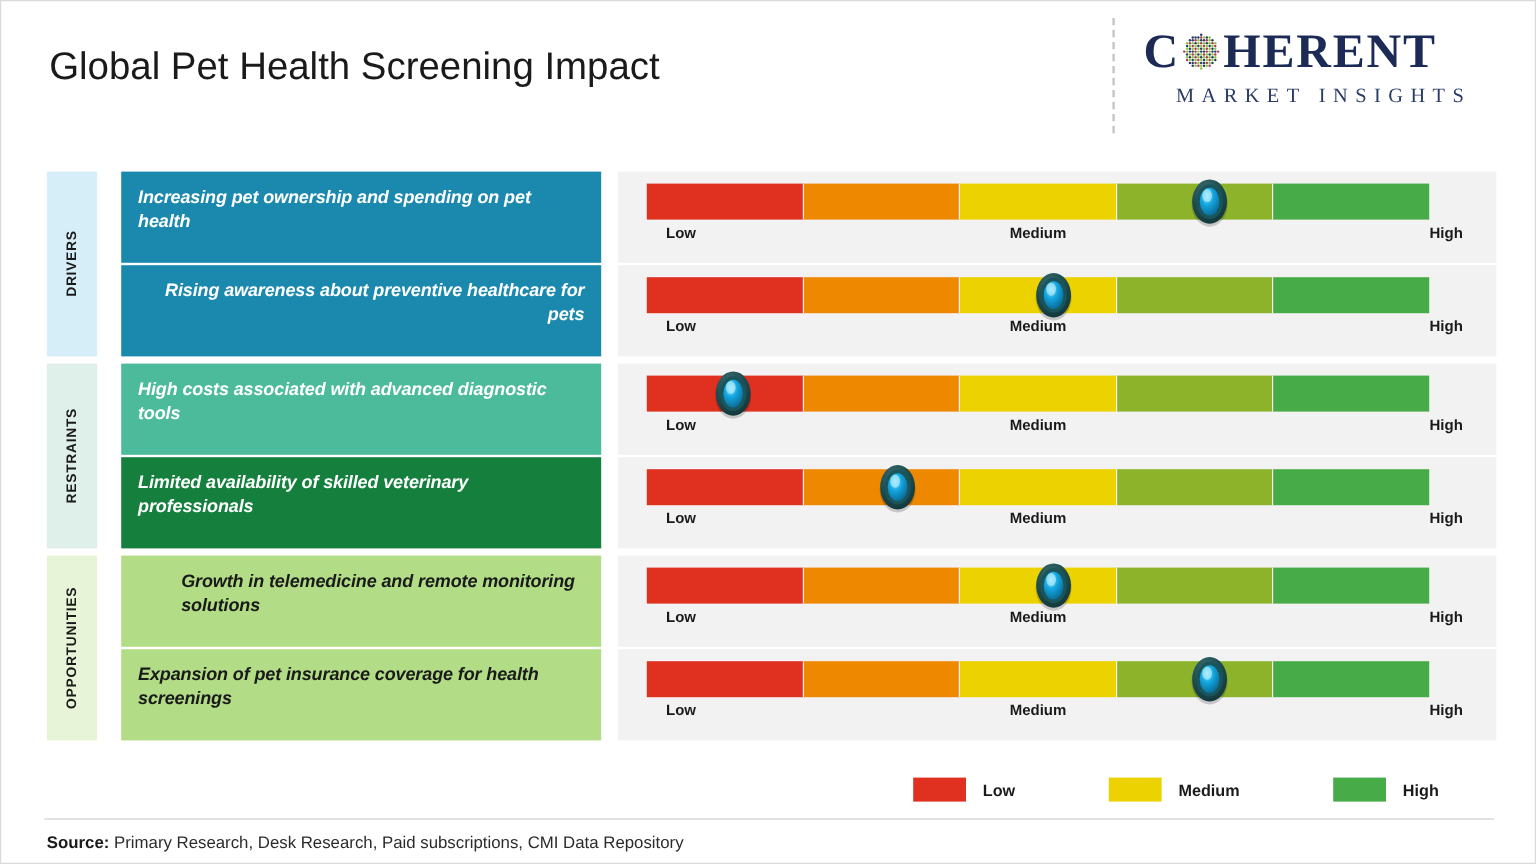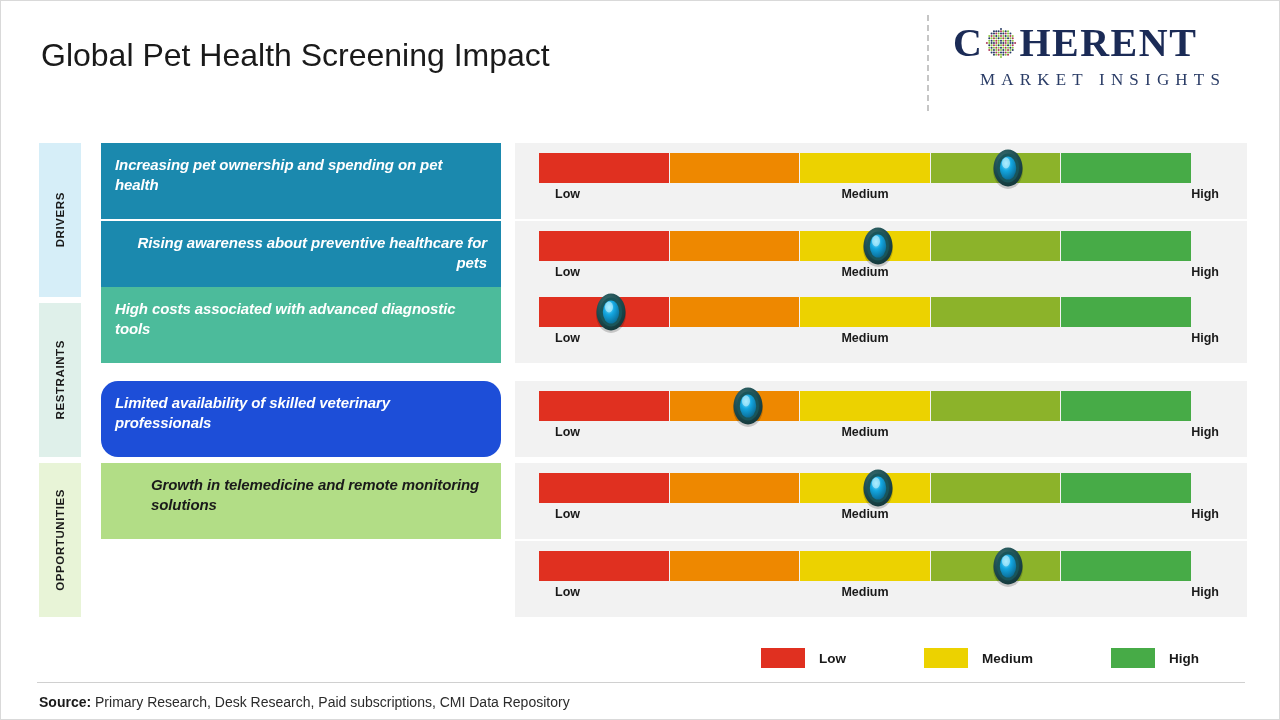--- a/index.html
+++ b/index.html
@@ -346,21 +346,21 @@
                 <ellipse cx="20" cy="23" rx="8.2" ry="11.6" fill="url(#mg1)"></ellipse>
                 <ellipse cx="18" cy="18" rx="4" ry="5.4" fill="#bff0ff" opacity="0.62"></ellipse>
               </svg></div>
             <div class="scale-labels">
               <div class="scale-lbl scale-low">Low</div>
               <div class="scale-lbl scale-med">Medium</div>
               <div class="scale-lbl scale-high">High</div>
             </div>
           </div>
         </div>
-        <div class="row" style="top: 144px; height: 76px;">
+        <div class="row" style="top: 160px; height: 76px;">
           <div class="stmt" style="background: rgb(76, 187, 155);">
             <div class="stmt-text" style="color: rgb(255, 255, 255);">High costs associated with advanced diagnostic tools</div>
           </div>
           <div class="gauge-panel" style="background: rgb(242, 242, 242);">
             <div class="gauge-bar">
               <div class="seg" style="background: rgb(224, 48, 32);"></div>
               <div class="seg" style="background: rgb(238, 136, 0);"></div>
               <div class="seg" style="background: rgb(236, 210, 0);"></div>
               <div class="seg" style="background: rgb(140, 179, 42);"></div>
               <div class="seg" style="background: rgb(71, 171, 71);"></div>
@@ -385,21 +385,21 @@
                 <ellipse cx="18" cy="18" rx="4" ry="5.4" fill="#bff0ff" opacity="0.62"></ellipse>
               </svg></div>
             <div class="scale-labels">
               <div class="scale-lbl scale-low">Low</div>
               <div class="scale-lbl scale-med">Medium</div>
               <div class="scale-lbl scale-high">High</div>
             </div>
           </div>
         </div>
         <div class="row" style="top: 238px; height: 76px;">
-          <div class="stmt" style="background: #1d4ed8; border-radius: 17px;">
+          <div class="stmt" style="background: #15803d;">
             <div class="stmt-text" style="color: rgb(255, 255, 255);">Limited availability of skilled veterinary professionals</div>
           </div>
           <div class="gauge-panel" style="background: rgb(242, 242, 242);">
             <div class="gauge-bar">
               <div class="seg" style="background: rgb(224, 48, 32);"></div>
               <div class="seg" style="background: rgb(238, 136, 0);"></div>
               <div class="seg" style="background: rgb(236, 210, 0);"></div>
               <div class="seg" style="background: rgb(140, 179, 42);"></div>
               <div class="seg" style="background: rgb(71, 171, 71);"></div>
             </div>
@@ -461,20 +461,23 @@
                 <ellipse cx="18" cy="18" rx="4" ry="5.4" fill="#bff0ff" opacity="0.62"></ellipse>
               </svg></div>
             <div class="scale-labels">
               <div class="scale-lbl scale-low">Low</div>
               <div class="scale-lbl scale-med">Medium</div>
               <div class="scale-lbl scale-high">High</div>
             </div>
           </div>
         </div>
         <div class="row" style="top: 398px; height: 76px;">
+          <div class="stmt" style="background: rgb(178, 221, 134);">
+            <div class="stmt-text" style="color: rgb(26, 26, 26);">Expansion of pet insurance coverage for health screenings</div>
+          </div>
           <div class="gauge-panel" style="background: rgb(242, 242, 242);">
             <div class="gauge-bar">
               <div class="seg" style="background: rgb(224, 48, 32);"></div>
               <div class="seg" style="background: rgb(238, 136, 0);"></div>
               <div class="seg" style="background: rgb(236, 210, 0);"></div>
               <div class="seg" style="background: rgb(140, 179, 42);"></div>
               <div class="seg" style="background: rgb(71, 171, 71);"></div>
             </div>
             <div class="marker" style="left: 493.44px;"><svg width="40" height="46" viewBox="0 0 40 46">
                 <defs>

